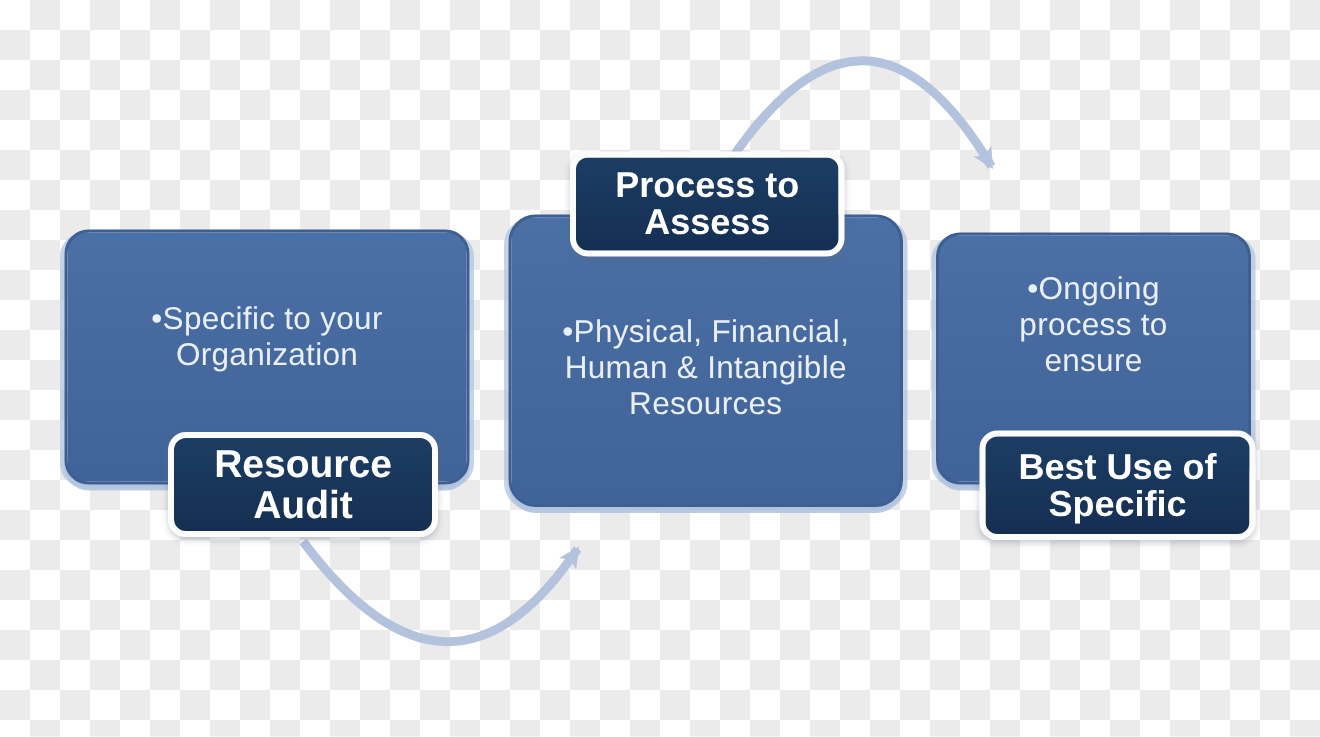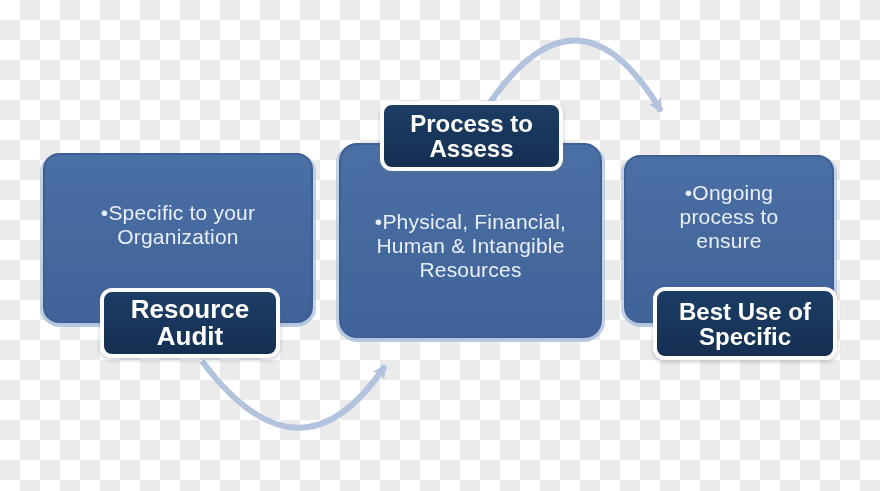--- a/index.html
+++ b/index.html
@@ -58,21 +58,21 @@
   #label-resource-audit .navy-label { font-size: 26px; line-height: 27px; }
 
   #box-left   { left: 43px;  top: 153px; width: 270px; height: 170px; border-radius: 16px; }
   #box-middle { left: 315px; top: 143px; width: 263px; height: 195px; border-radius: 18px; margin-left: 24px; }
   #box-right  { left: 624px; top: 155px; width: 210px; height: 168px; border-radius: 16px; }
 
   #box-left .box-text   { top: 46px; }
   #box-middle .box-text { top: 65px; }
   #box-right .box-text  { top: 24px; }
 
-  #label-resource-audit { left: 100px; top: 288px; width: 180px; height: 70px; }
+  #label-resource-audit { left: 112px; top: 288px; width: 180px; height: 70px; }
   #label-process-assess { left: 380px; top: 101px; width: 183px; height: 70px; }
   #label-best-use       { left: 653px; top: 287px; width: 184px; height: 73px; }
 
   svg.arrow-layer {
     position: absolute;
     left: 0; top: 0;
     width: 880px; height: 491px;
     pointer-events: none;
   }
 </style>

